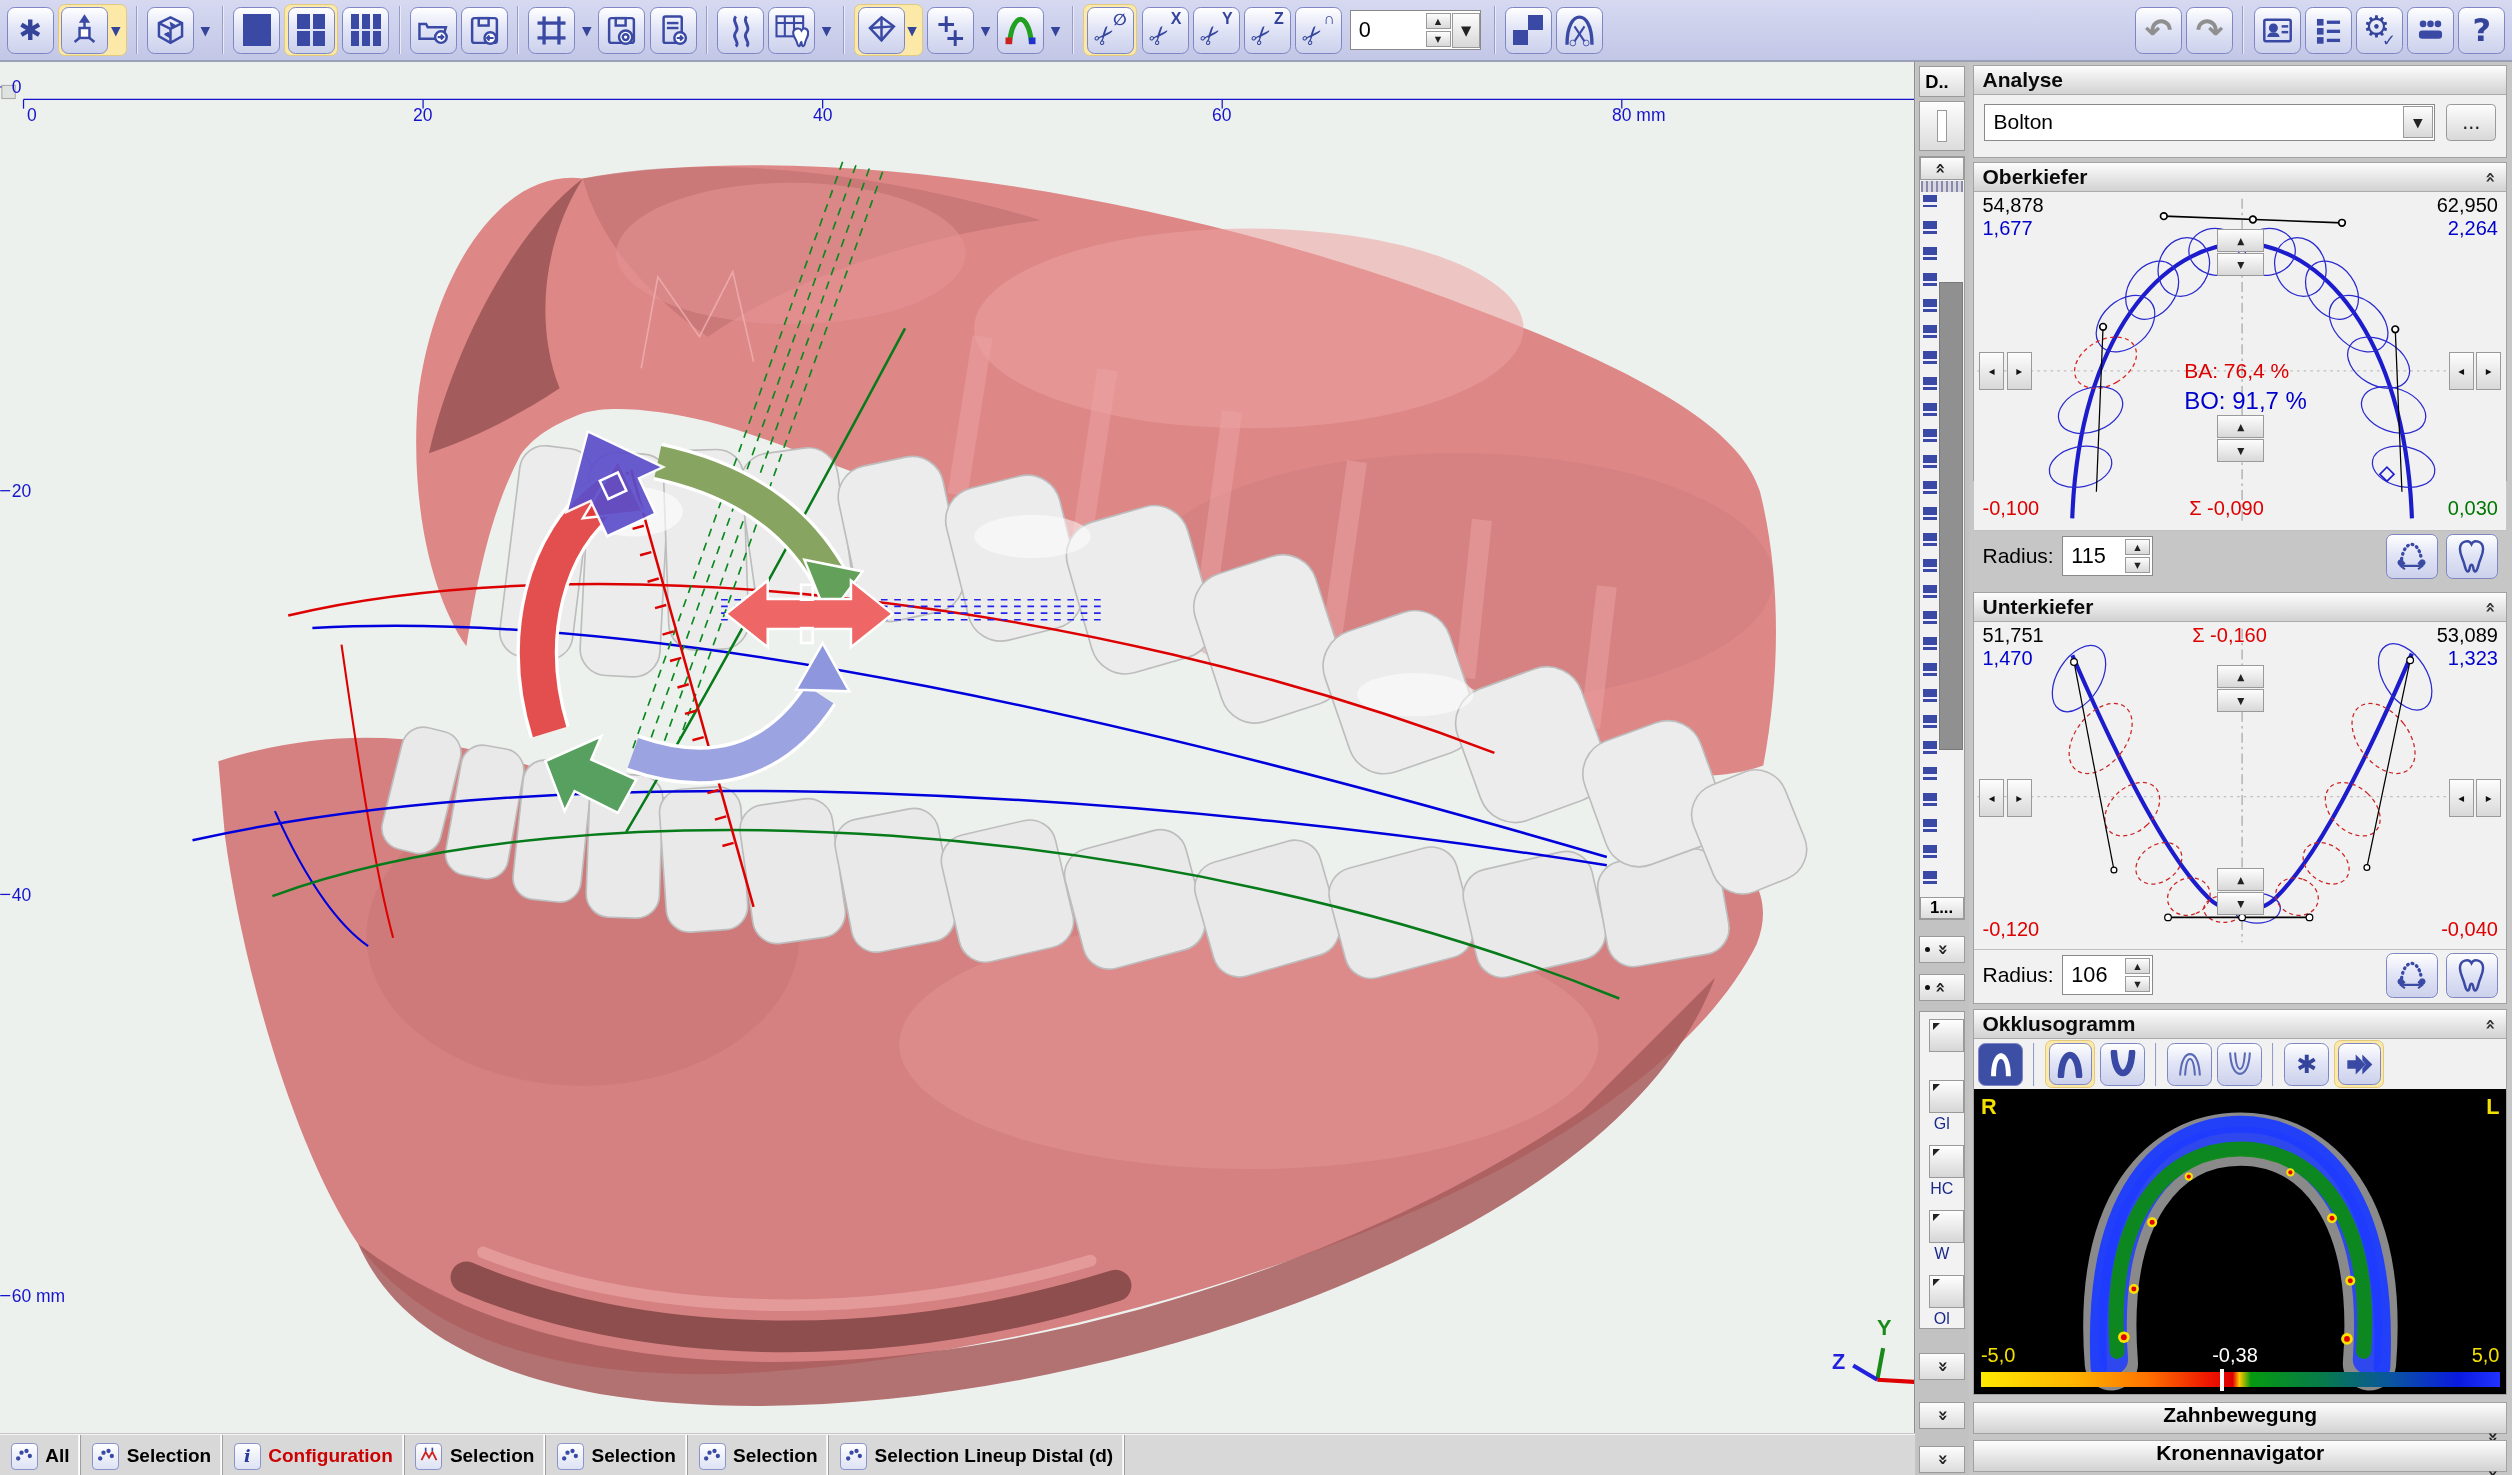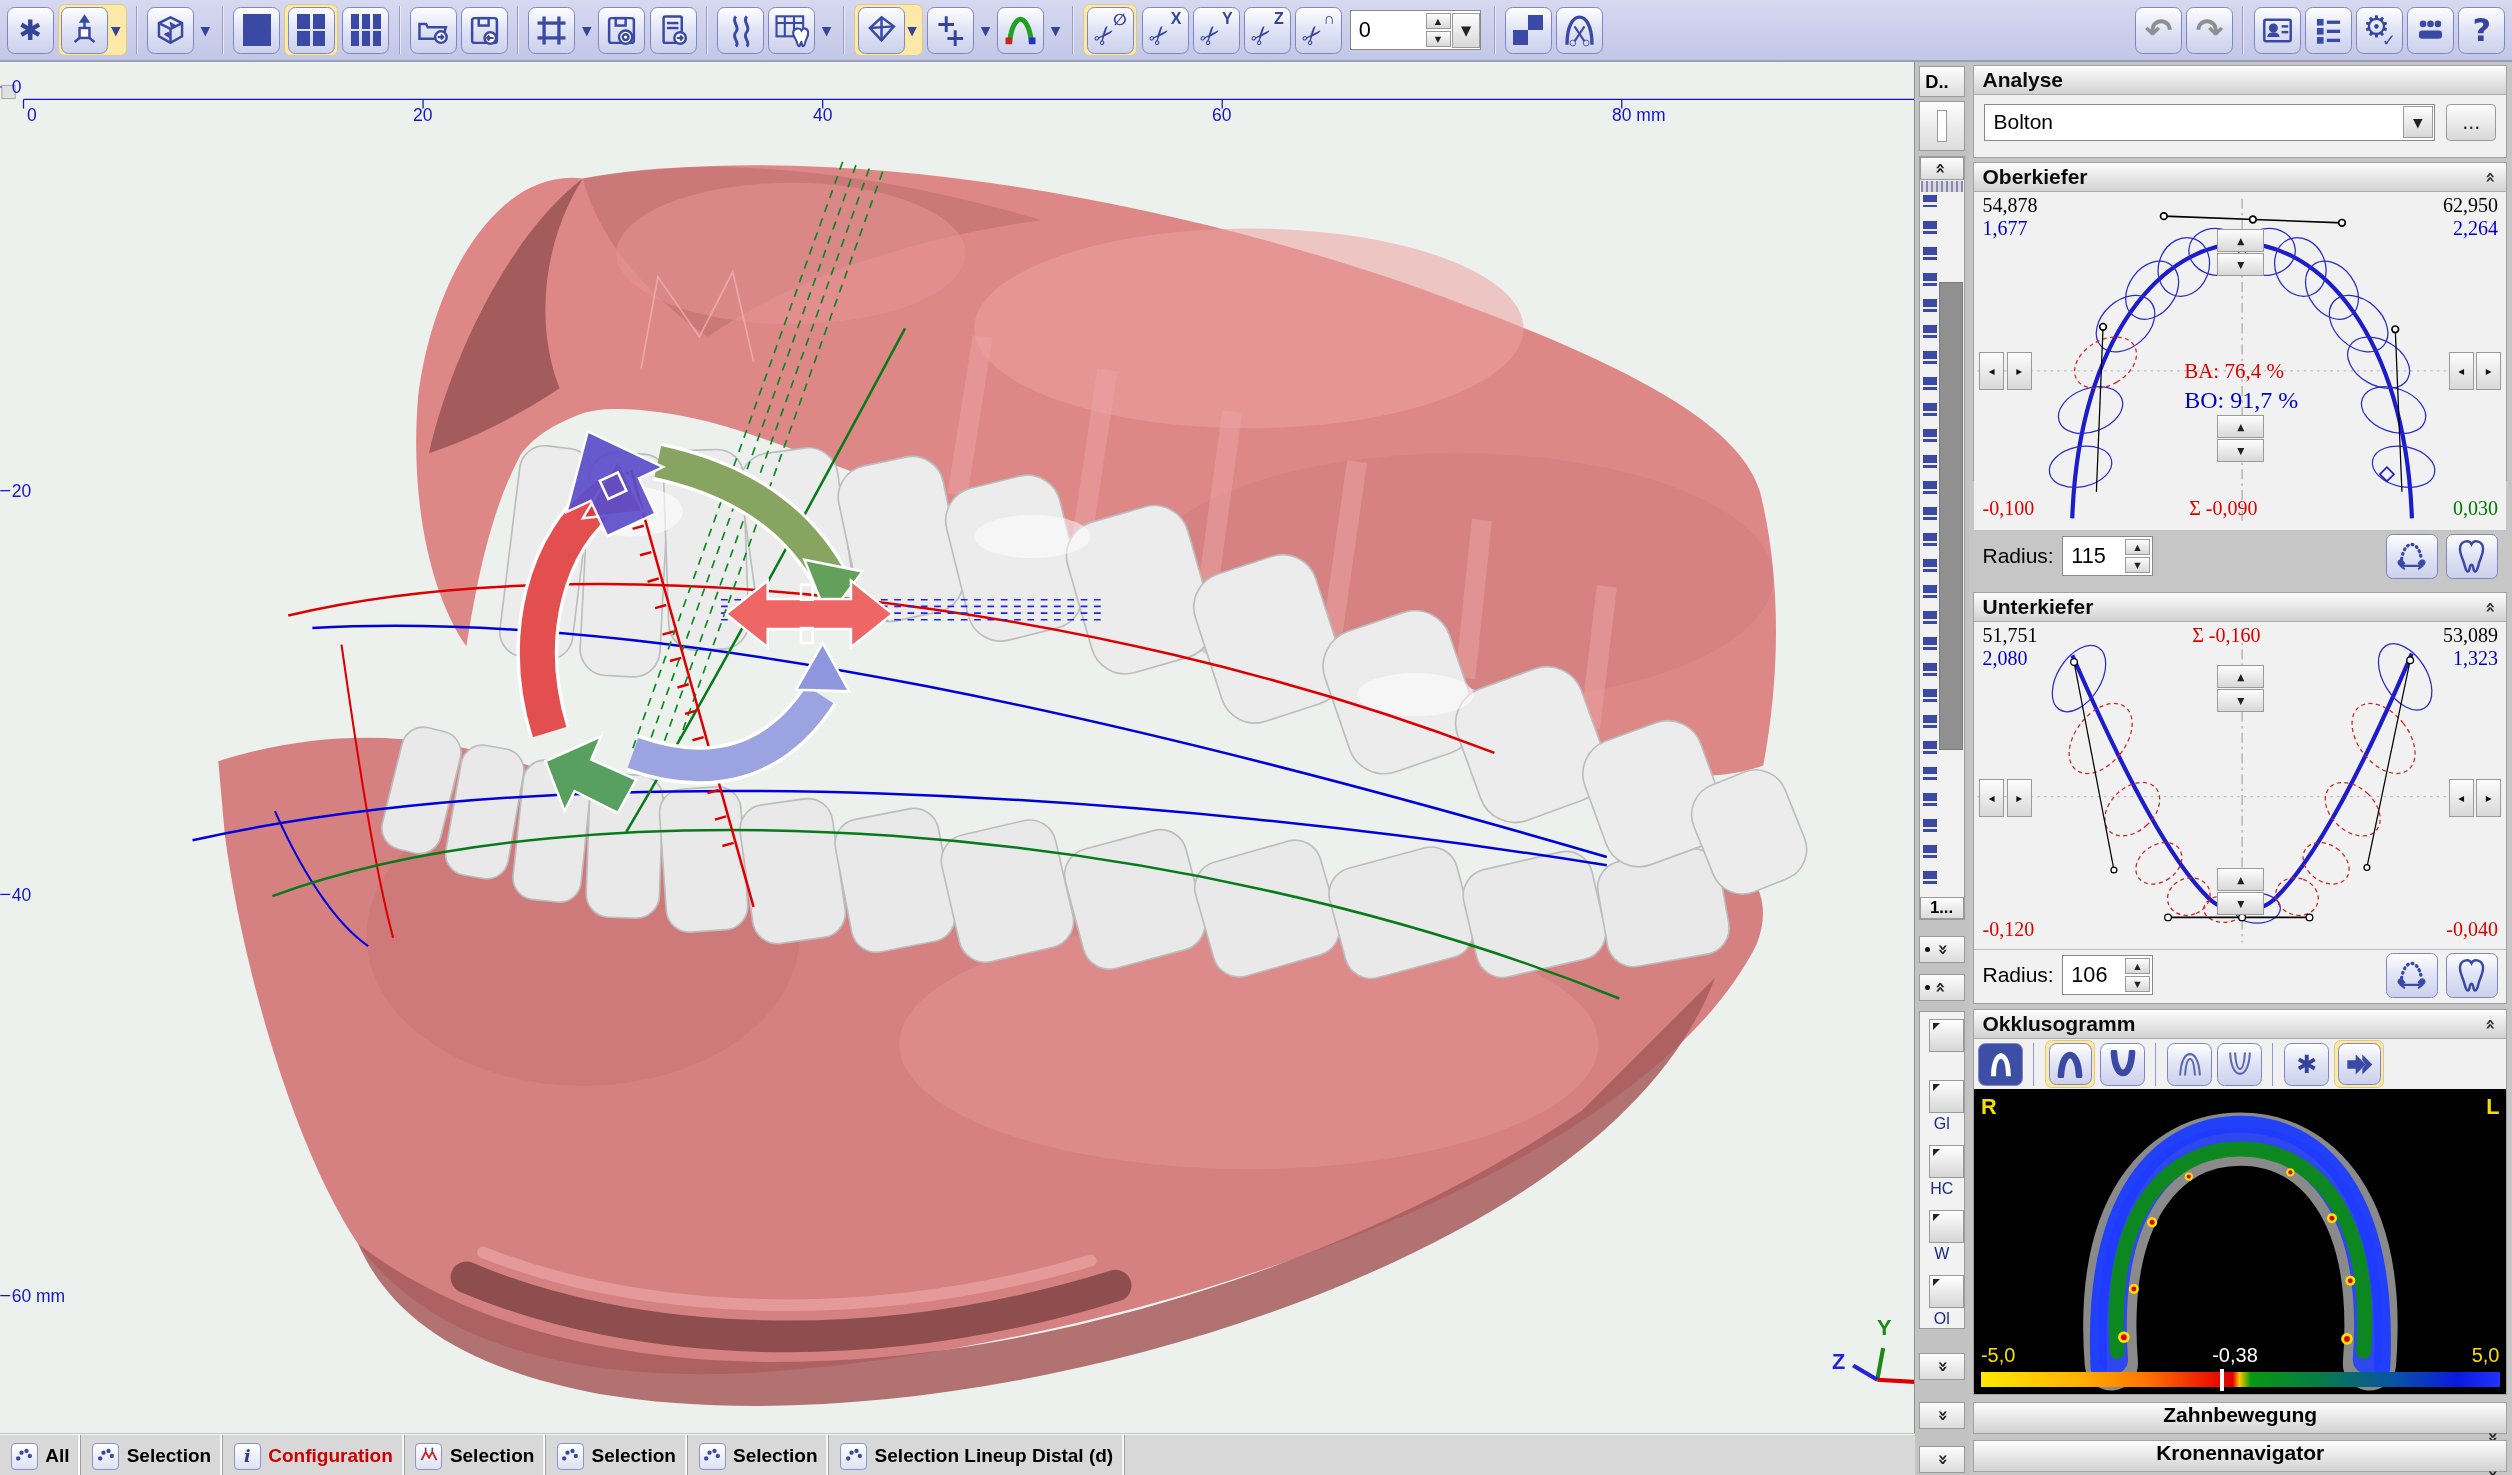--- a/index.html
+++ b/index.html
@@ -65,21 +65,21 @@
       display:flex;align-items:center;font-weight:bold;font-size:21px;color:#0a0a0a;padding:0 8.3px;}
   .hd .chev{margin-left:auto;color:#333;}
   .combo-row{display:flex;align-items:center;padding:8.3px 10px;gap:11.7px;}
   .combo{flex:1;display:flex;align-items:center;height:35px;background:#fff;border:0.8px solid #8a8a8a;}
   .combo .cv{flex:1;padding-left:8.3px;font-size:21px;}
   .combo .cb{width:30px;height:32px;margin-right:0.8px;border:0.8px solid #9a9a9a;
              background:linear-gradient(#fdfdfd,#d8d8d8);font-size:12.5px;color:#222;font-family:"DejaVu Sans",sans-serif;}
   .dotsbtn{width:50px;height:37px;border:0.8px solid #9a9a9a;border-radius:4.2px;background:linear-gradient(#fdfdfd,#d8d8d8);
            font-size:21.7px;color:#222;}
   .chart{position:relative;background:#f1f1f1;}
-  .vlab{position:absolute;font-size:20px;color:#000;white-space:nowrap;font-family:Liberation Serif, serif;}
+  .vlab{position:absolute;font-size:20px;color:#000;white-space:nowrap;}
   .blue{color:#0000cc;} .red{color:#dd0000;} .green{color:#007700;} .yellow{color:#f2e000;}
   .spinner{position:absolute;width:47px;display:flex;flex-direction:column;gap:1.7px;}
   .spinner button{width:47px;height:22.5px;border:0.8px solid #9a9a9a;background:linear-gradient(#fdfdfd,#d8d8d8);
                   font-size:9.2px;color:#222;font-family:"DejaVu Sans",sans-serif;}
   .arrpair{position:absolute;display:flex;gap:2.5px;}
   .arrpair button{width:25px;height:38px;border:0.8px solid #9a9a9a;background:linear-gradient(#fdfdfd,#d8d8d8);
                   font-size:11.7px;color:#111;font-family:"DejaVu Sans",sans-serif;}
   .radrow{height:50px;display:flex;align-items:center;gap:8.3px;padding:0 8.3px;border-top:0.8px solid #c0c0c0;}
   .radrow .rl{font-size:21px;}
   .spinfield{display:flex;align-items:center;background:#fff;border:0.8px solid #8a8a8a;height:38px;}
@@ -723,21 +723,21 @@
             <line x1="524" y1="46" x2="472" y2="295"></line>
               <circle cx="524" cy="46" r="4"></circle>
               <circle cx="472" cy="295" r="3.5"></circle>
             <line x1="233" y1="355" x2="403" y2="355" stroke-width="2"></line>
             <circle cx="233" cy="355" r="4"></circle>
               <circle cx="322" cy="355" r="4"></circle>
               <circle cx="403" cy="355" r="4"></circle>
           </g>
         </svg>
         <span class="vlab" style="left:8.3px;top:1.7px">51,751</span>
-        <span class="vlab blue" style="left:8.3px;top:25px">2,080</span>
+        <span class="vlab blue" style="left:8.3px;top:25px">1,470</span>
         <span class="vlab red" style="left:218px;top:1.7px">Σ -0,160</span>
         <span class="vlab" style="right:8.3px;top:1.7px">53,089</span>
         <span class="vlab blue" style="right:8.3px;top:25px">1,323</span>
         <span class="vlab red" style="left:8.3px;top:296px">-0,120</span>
         <span class="vlab red" style="right:8.3px;top:296px">-0,040</span>
         <span class="spinner" style="left:243px;top:43px">
           <button>▲</button>
           <button>▼</button>
         </span>
         <span class="spinner" style="left:243px;top:246px">

